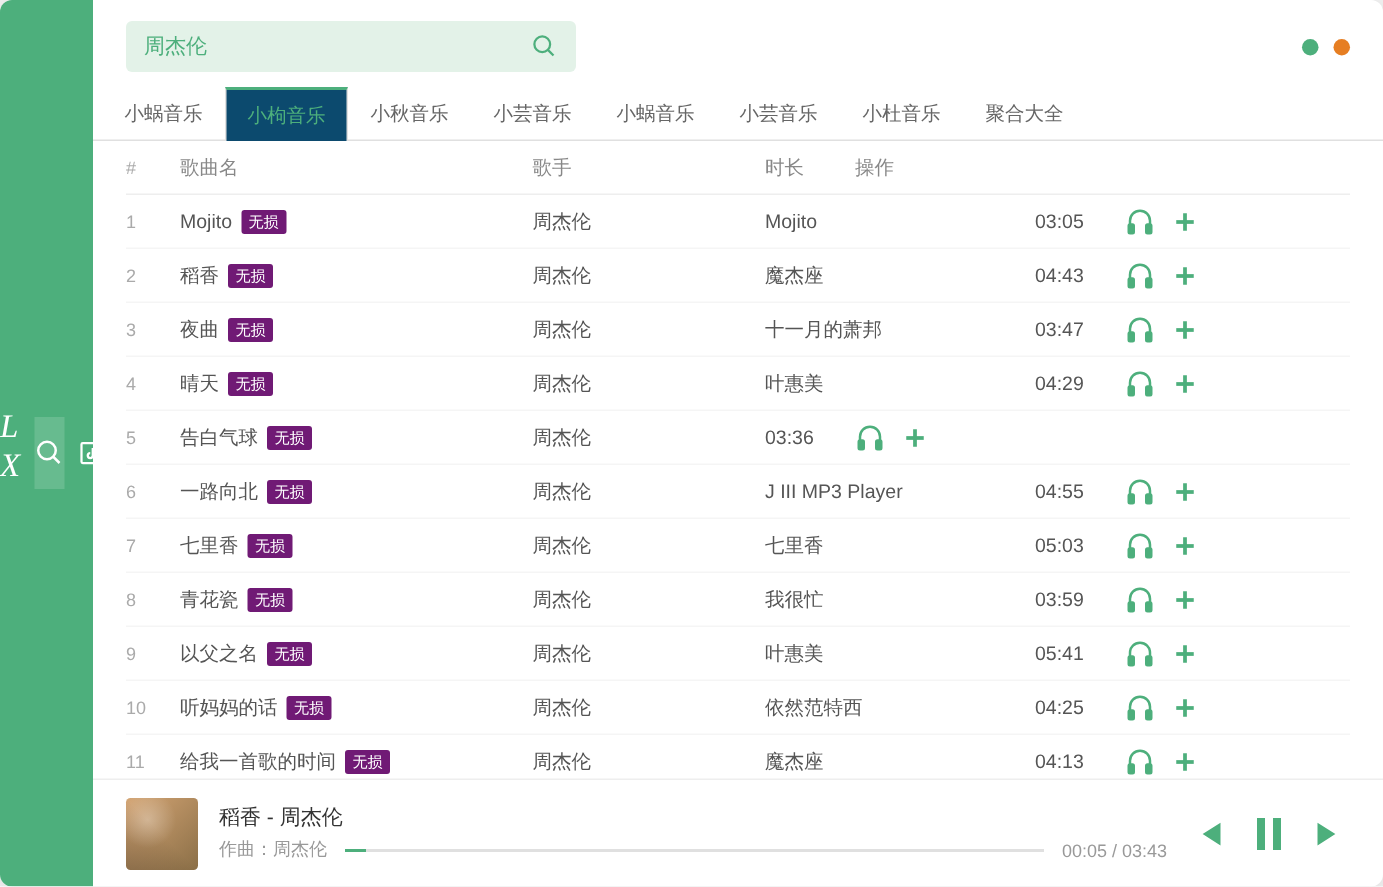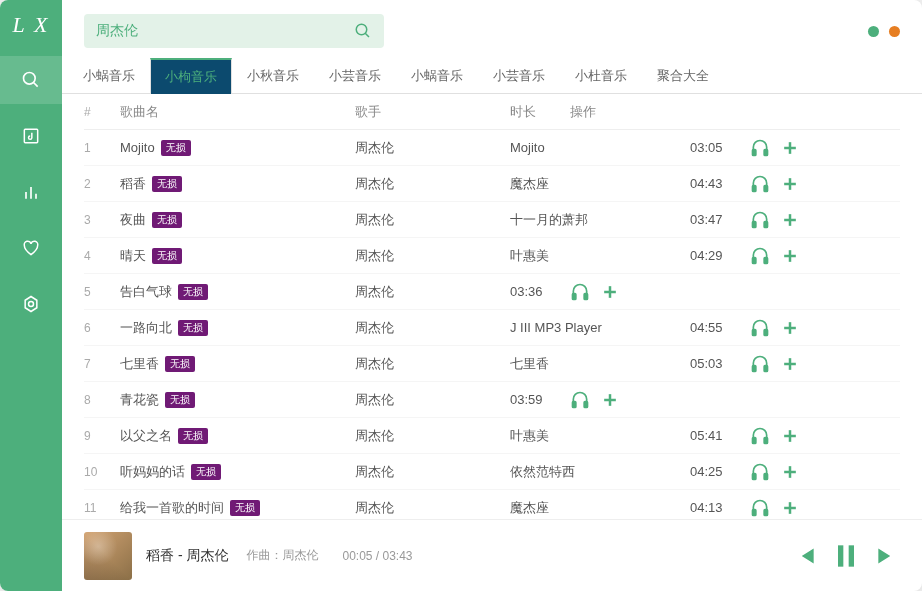--- a/index.html
+++ b/index.html
@@ -1,19 +1,19 @@
 <!DOCTYPE html>
 <html><head>
   <meta charset="utf-8">
   <style>
     * { margin: 0; padding: 0; box-sizing: border-box; font-family: -apple-system, "PingFang SC", "Microsoft YaHei", sans-serif; }
     body { background: #f0f0f0; width: 922px; height: 591px; }
     .app { display: flex; width: 922px; height: 591px; background: #fff; border-radius: 8px; overflow: hidden; box-shadow: 0 2px 12px rgba(0,0,0,0.08); }
     
-    .sidebar { width: 62px; background: #4daf7c; display: flex; flex-direction: column; align-items: center; padding-top: 12px; gap: 8px; }
+    .sidebar { width: 62px; background: #4daf7c; display: flex; align-items: center; padding-top: 12px; gap: 8px; }
     .logo { color: #fff; font-size: 22px; font-weight: 300; letter-spacing: 2px; margin-bottom: 10px; font-family: Georgia, serif; font-style: italic; }
     .nav-item { width: 62px; height: 48px; display: flex; align-items: center; justify-content: center; cursor: pointer; color: #fff; }
     .nav-item.active { background: rgba(255,255,255,0.15); }
     .nav-item svg { width: 20px; height: 20px; }
     
     .main { flex: 1; display: flex; flex-direction: column; }
     
     .header { display: flex; align-items: center; padding: 14px 22px 10px 22px; gap: 12px; }
     .search-wrap { flex: 0 0 300px; height: 34px; background: #e3f2e8; border-radius: 4px; display: flex; align-items: center; padding: 0 12px; }
     .search-input { flex: 1; border: none; background: transparent; outline: none; font-size: 14px; color: #4daf7c; }
@@ -39,21 +39,21 @@
     .col-album { flex: 0 0 180px; }
     .col-dur { flex: 0 0 60px; text-align: left; }
     .col-act { flex: 0 0 80px; display: flex; gap: 10px; justify-content: flex-start; }
     .badge { display: inline-block; padding: 1px 5px; background: #701a75; color: #fff; font-size: 10px; border-radius: 2px; }
     .act-btn { background: none; border: none; cursor: pointer; display: flex; }
     .act-btn svg { width: 20px; height: 20px; }
     
     .player { height: 72px; border-top: 1px solid #eee; display: flex; align-items: center; padding: 0 22px; gap: 14px; }
     .cover { width: 48px; height: 48px; background: linear-gradient(135deg, #d4a574, #8b6f47); border-radius: 3px; position: relative; overflow: hidden; }
     .cover::after { content: ''; position: absolute; inset: 0; background: radial-gradient(circle at 30% 30%, rgba(255,255,255,0.3), transparent 40%), linear-gradient(45deg, rgba(0,0,0,0.2) 0%, transparent 50%); }
-    .track-info { flex: 1; display: flex; flex-direction: row; gap: 18px; }
+    .track-info { flex: 1; display: flex; flex-direction: column; gap: 4px; }
     .track-title { font-size: 14px; color: #333; }
     .track-sub { font-size: 12px; color: #999; text-align: right; }
     .progress-bar { flex: 1; height: 2px; background: #e0e0e0; position: relative; }
     .progress-fill { position: absolute; left: 0; top: 0; height: 100%; width: 3%; background: #4daf7c; }
     .time-text { font-size: 12px; color: #999; }
     .controls { display: flex; gap: 12px; align-items: center; }
     .ctrl-btn { background: none; border: none; cursor: pointer; display: flex; }
     .ctrl-btn svg { width: 26px; height: 26px; }
     .ctrl-btn.play svg { width: 32px; height: 32px; }
   </style>
@@ -306,20 +306,21 @@
               </button>
             </div>
           </div>
           <div class="row">
             <div class="col-idx">8</div>
             <div class="col-name">
               <span>青花瓷</span>
               <span class="badge">无损</span>
             </div>
             <div class="col-artist">周杰伦</div>
+            <div class="col-album">我很忙</div>
             <div class="col-dur">03:59</div>
             <div class="col-act">
               <button class="act-btn">
                 <svg viewBox="0 0 24 24" fill="none" stroke="#4daf7c" stroke-width="2">
                   <path d="M4 14v-3a8 8 0 0 1 16 0v3"></path>
                   <rect x="3" y="14" width="4" height="7" rx="1" fill="#4daf7c"></rect>
                   <rect x="17" y="14" width="4" height="7" rx="1" fill="#4daf7c"></rect>
                 </svg>
               </button>
               <button class="act-btn">

